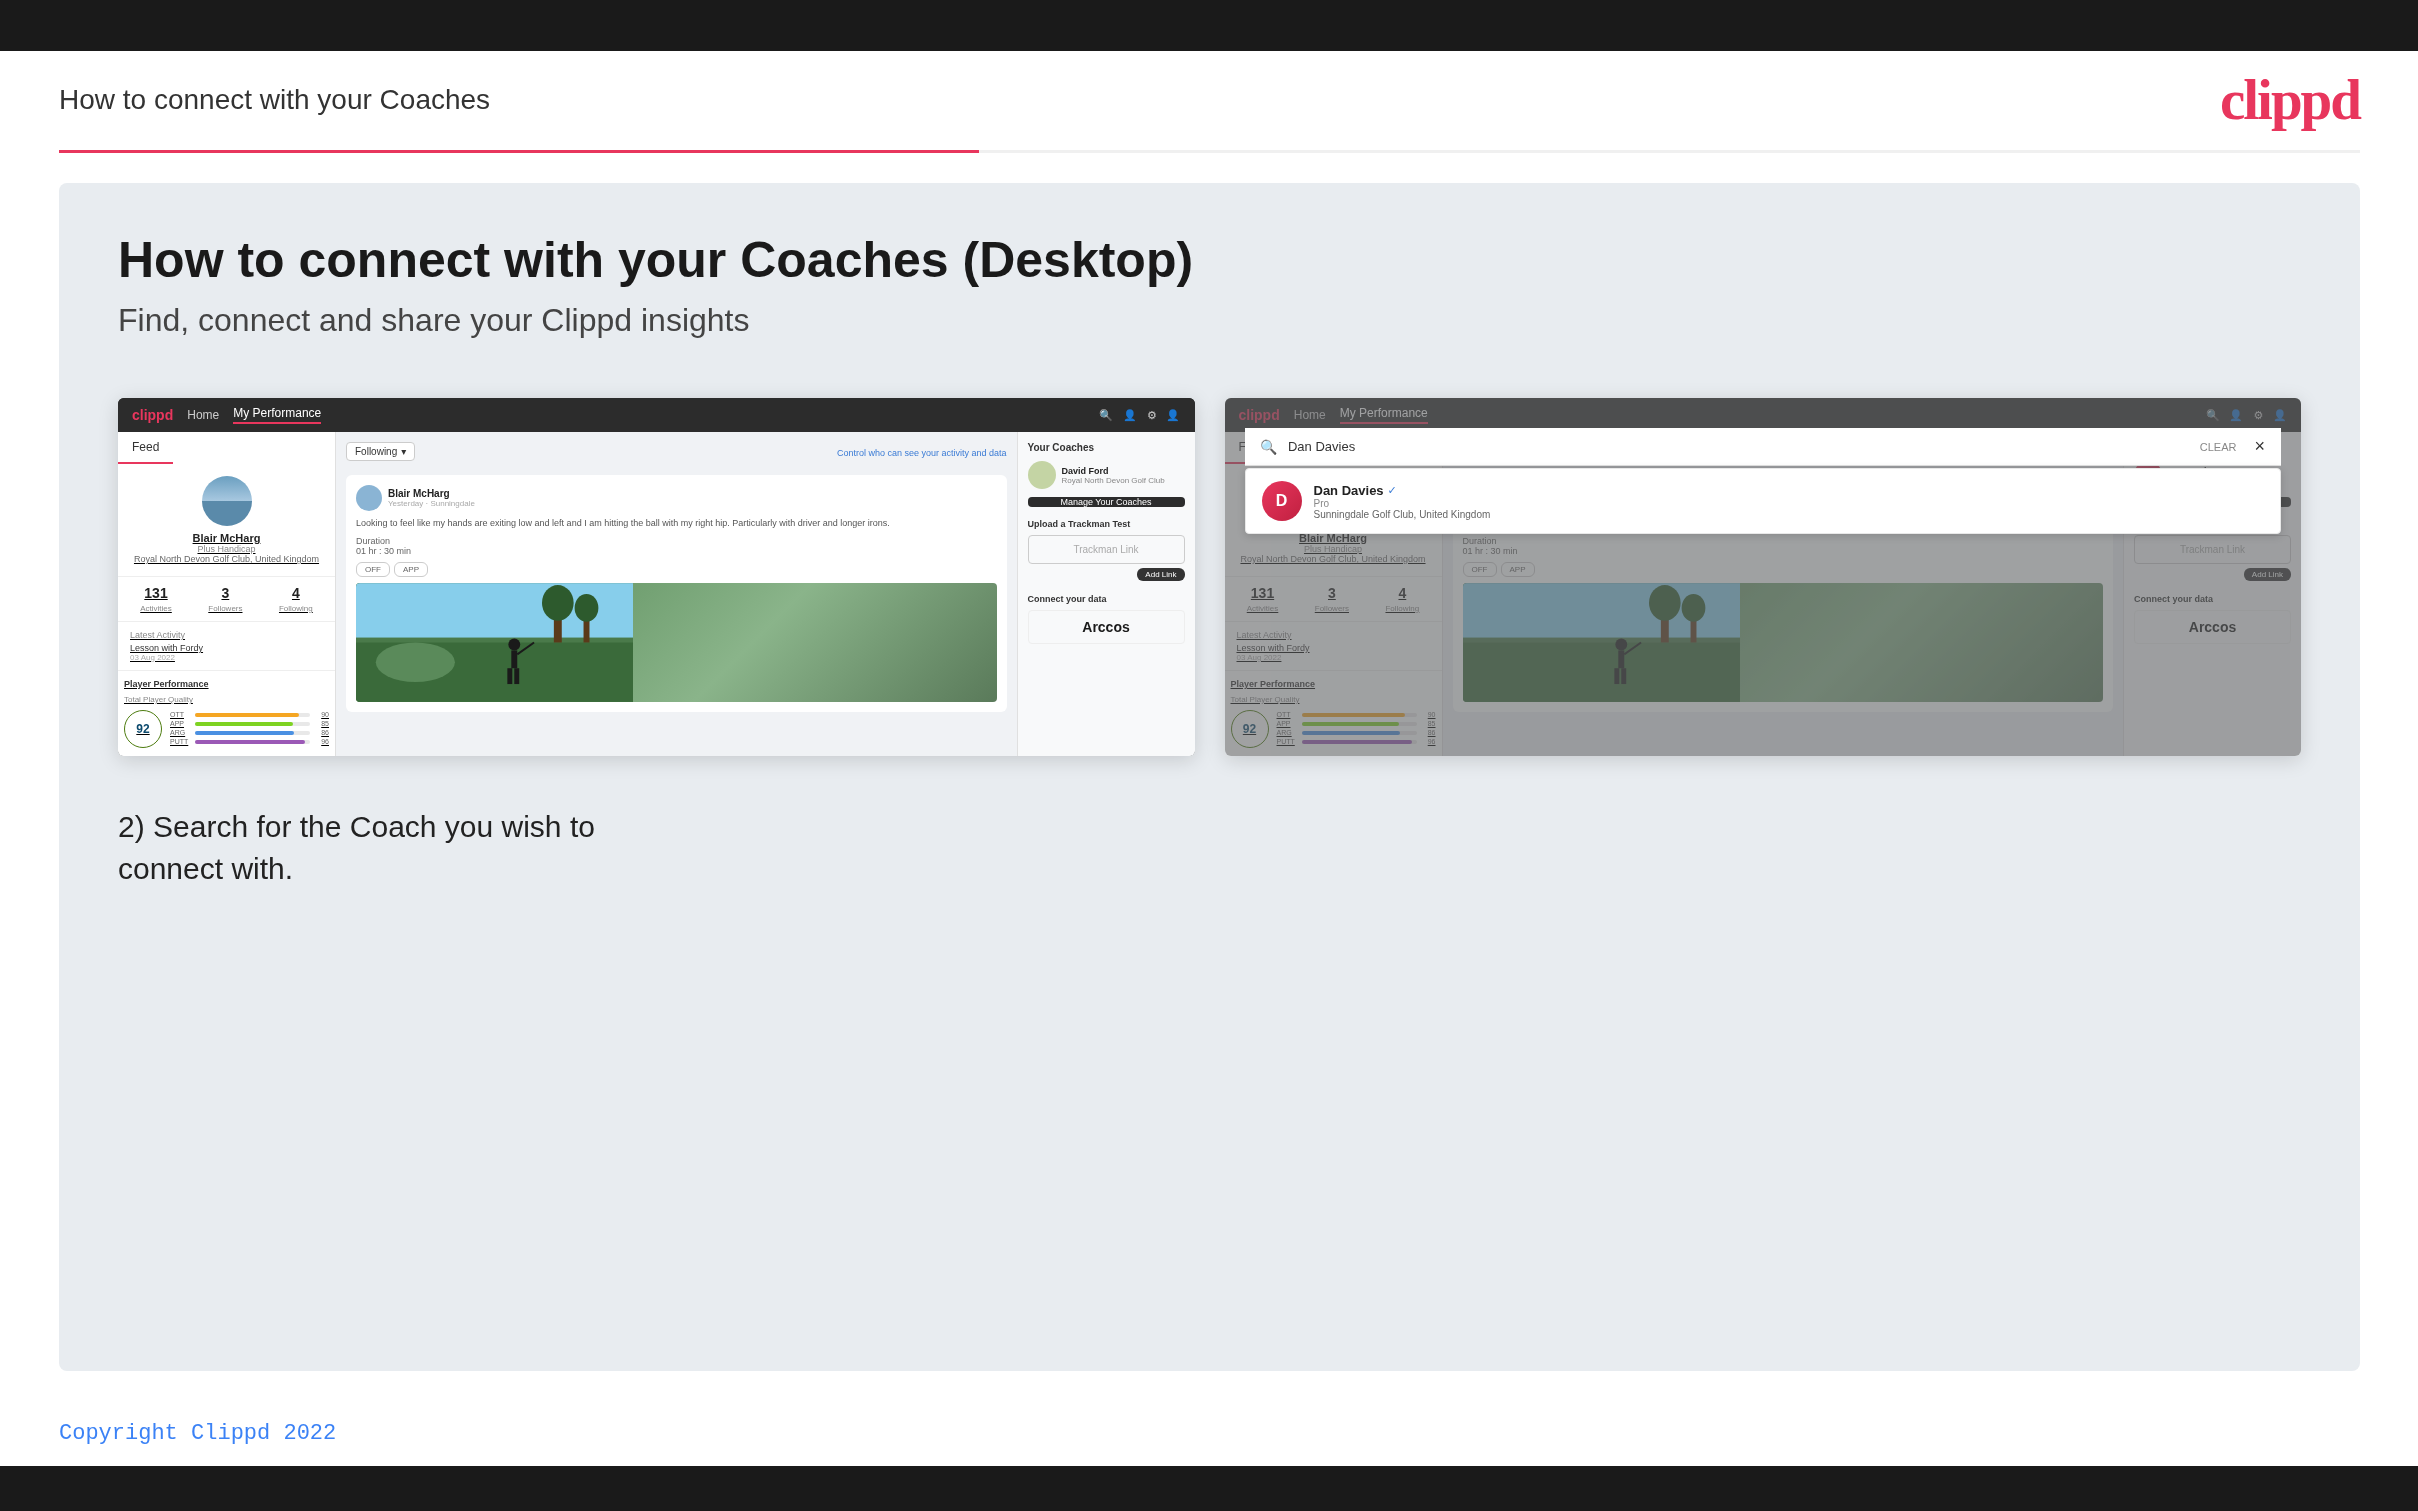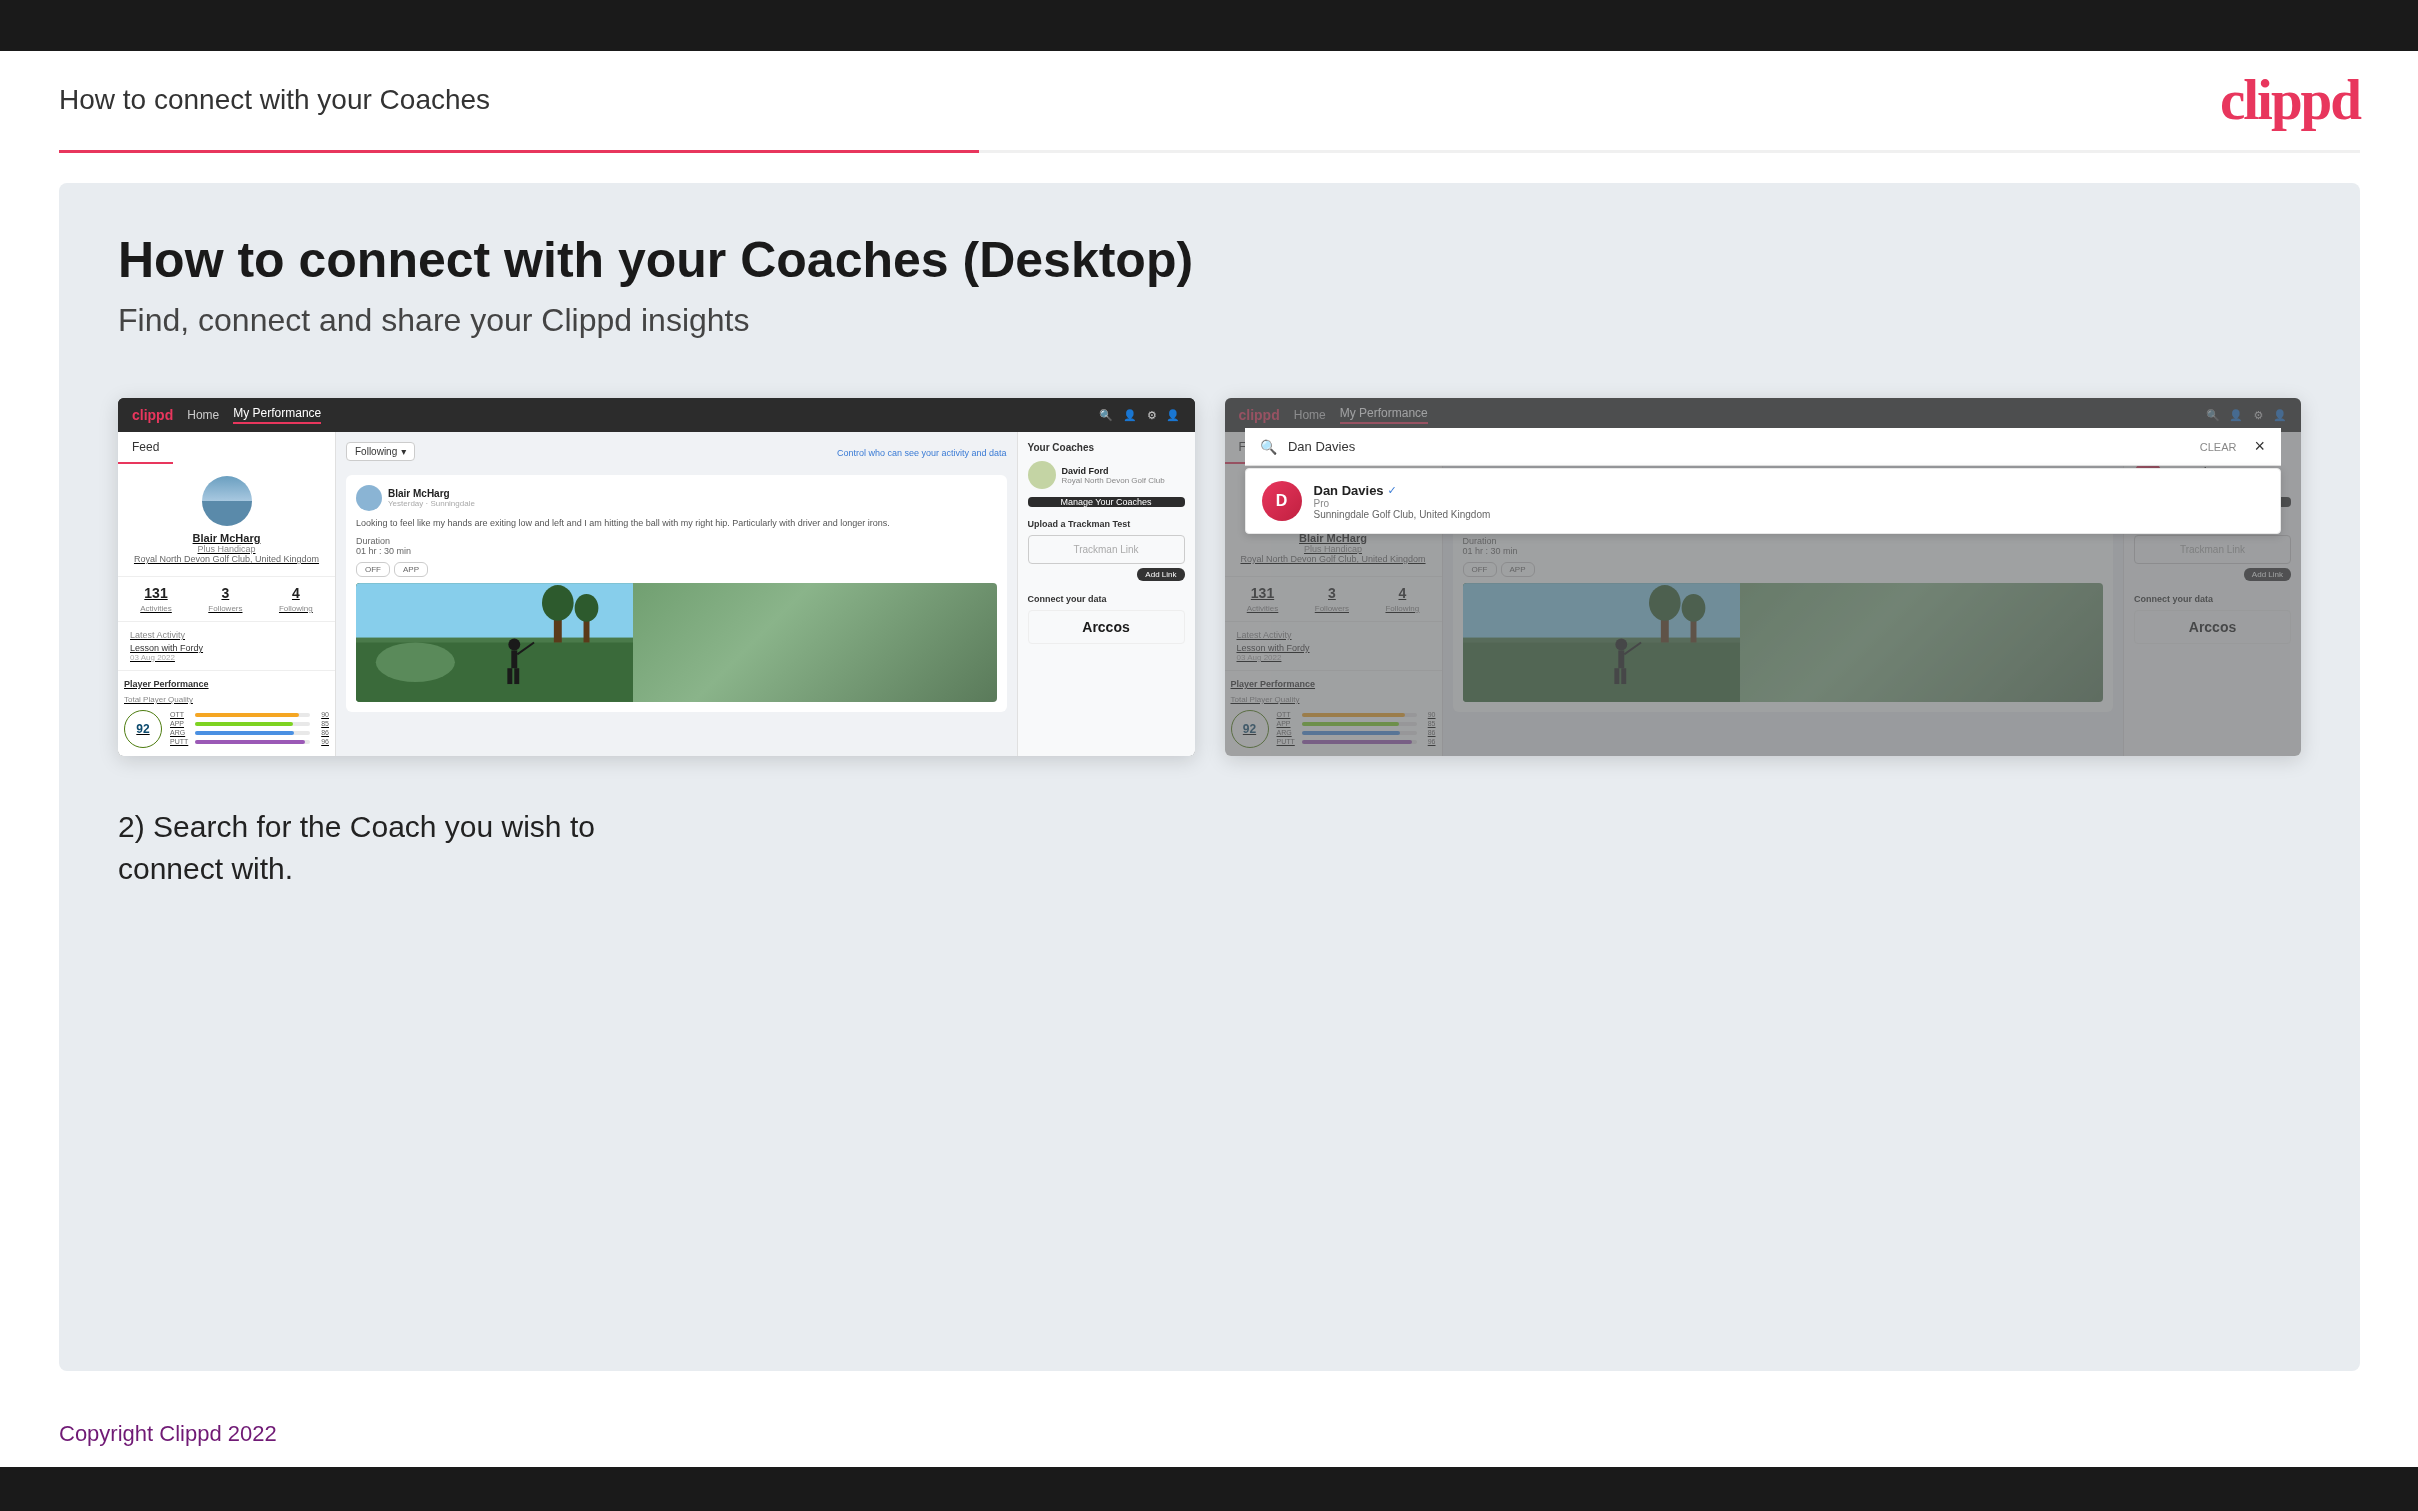--- a/index.html
+++ b/index.html
@@ -449,21 +449,22 @@
       font-size: 30px;
       color: #222;
       line-height: 1.4;
       font-weight: 500;
     }
 
     
     .footer {
       padding: 20px 59px;
       font-size: 22px;
-      color: #701a75;
+      color: #3b82f6;
+      font-family: Liberation Mono, monospace;
     }
 
     
     .bottom-bar {
       background: #1a1a1a;
       height: 51px;
       width: 100%;
     }
   </style>
 </head>

